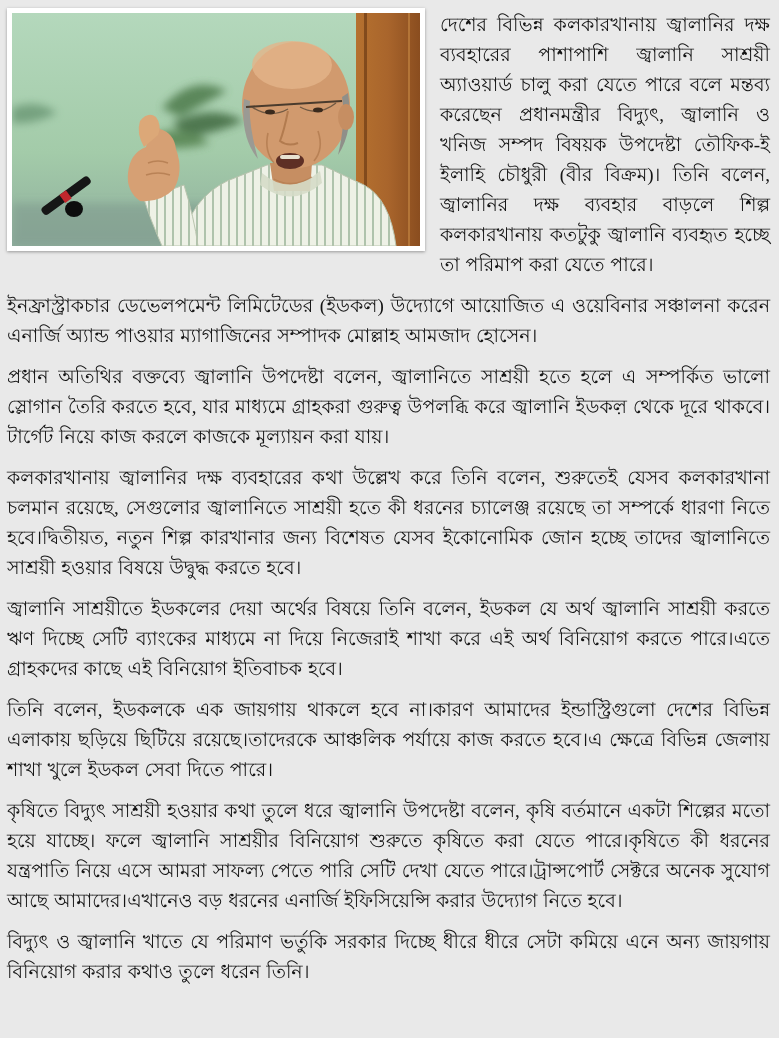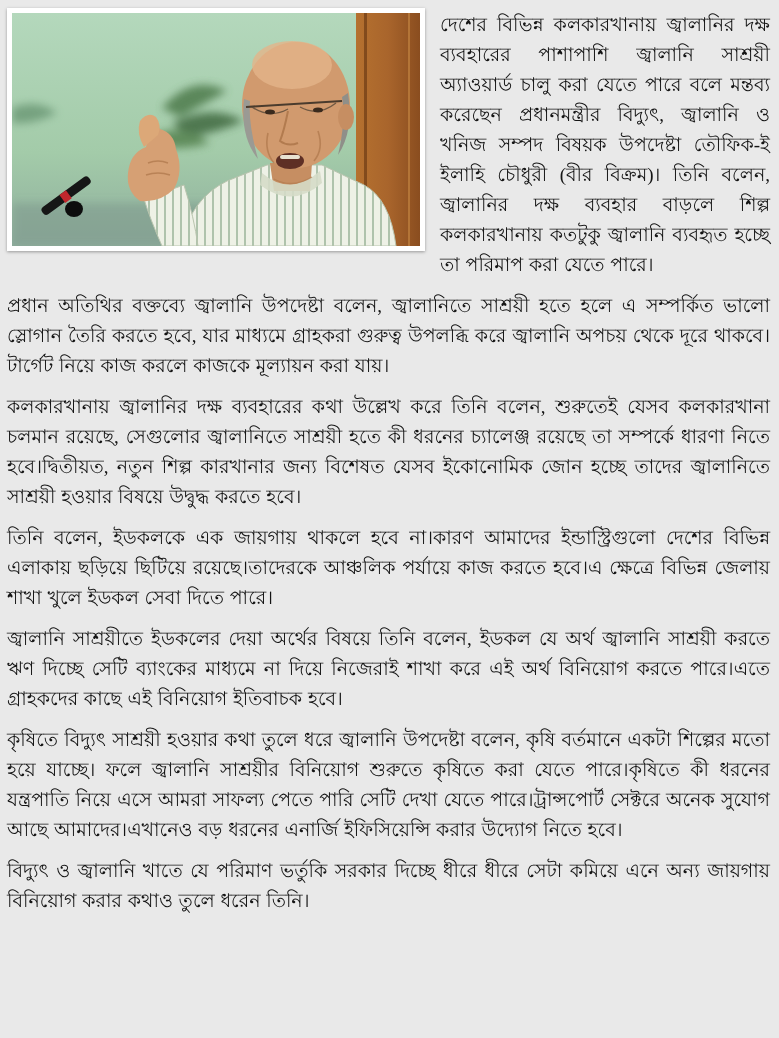--- a/index.html
+++ b/index.html
@@ -125,22 +125,23 @@
       <g>
         <rect x="28" y="196" width="58" height="9" rx="4" fill="#161616" transform="rotate(-36 28 196)"></rect>
         <rect x="52" y="196" width="8" height="10" fill="#c0272d" transform="rotate(-36 28 196)"></rect>
         <ellipse cx="62" cy="196" rx="9" ry="8" fill="#0d0d0d"></ellipse>
       </g>
     </svg>
   </figure>
 
   <article>
     <p>দেশের বিভিন্ন কলকারখানায় জ্বালানির দক্ষ ব্যবহারের পাশাপাশি জ্বালানি সাশ্রয়ী অ্যাওয়ার্ড চালু করা যেতে পারে বলে মন্তব্য করেছেন প্রধানমন্ত্রীর বিদ্যুৎ, জ্বালানি ও খনিজ সম্পদ বিষয়ক উপদেষ্টা তৌফিক-ই ইলাহি চৌধুরী (বীর বিক্রম)। তিনি বলেন, জ্বালানির দক্ষ ব্যবহার বাড়লে শিল্প কলকারখানায় কতটুকু জ্বালানি ব্যবহৃত হচ্ছে তা পরিমাপ করা যেতে পারে।</p>
-    <p>প্রধান অতিথির বক্তব্যে জ্বালানি উপদেষ্টা বলেন, জ্বালানিতে সাশ্রয়ী হতে হলে এ সম্পর্কিত ভালো স্লোগান তৈরি করতে হবে, যার মাধ্যমে গ্রাহকরা গুরুত্ব উপলব্ধি করে জ্বালানি অপচয় থেকে দূরে থাকবে।টার্গেট নিয়ে কাজ করলে কাজকে মূল্যায়ন করা যায়।</p>
+    <p>ইনফ্রাস্ট্রাকচার ডেভেলপমেন্ট লিমিটেডের (ইডকল) উদ্যোগে আয়োজিত এ ওয়েবিনার সঞ্চালনা করেন এনার্জি অ্যান্ড পাওয়ার ম্যাগাজিনের সম্পাদক মোল্লাহ আমজাদ হোসেন।</p>
+    <p>প্রধান অতিথির বক্তব্যে জ্বালানি উপদেষ্টা বলেন, জ্বালানিতে সাশ্রয়ী হতে হলে এ সম্পর্কিত ভালো স্লোগান তৈরি করতে হবে, যার মাধ্যমে গ্রাহকরা গুরুত্ব উপলব্ধি করে জ্বালানি ইডকল় থেকে দূরে থাকবে।টার্গেট নিয়ে কাজ করলে কাজকে মূল্যায়ন করা যায়।</p>
     <p>কলকারখানায় জ্বালানির দক্ষ ব্যবহারের কথা উল্লেখ করে তিনি বলেন, শুরুতেই যেসব কলকারখানা চলমান রয়েছে, সেগুলোর জ্বালানিতে সাশ্রয়ী হতে কী ধরনের চ্যালেঞ্জ রয়েছে তা সম্পর্কে ধারণা নিতে হবে।দ্বিতীয়ত, নতুন শিল্প কারখানার জন্য বিশেষত যেসব ইকোনোমিক জোন হচ্ছে তাদের জ্বালানিতে সাশ্রয়ী হওয়ার বিষয়ে উদ্বুদ্ধ করতে হবে।</p>
+    <p>জ্বালানি সাশ্রয়ীতে ইডকলের দেয়া অর্থের বিষয়ে তিনি বলেন, ইডকল যে অর্থ জ্বালানি সাশ্রয়ী করতে ঋণ দিচ্ছে সেটি ব্যাংকের মাধ্যমে না  দিয়ে নিজেরাই শাখা করে এই অর্থ বিনিয়োগ করতে পারে।এতে গ্রাহকদের কাছে এই বিনিয়োগ ইতিবাচক হবে।</p>
     <p>তিনি বলেন, ইডকলকে এক জায়গায় থাকলে হবে না।কারণ আমাদের ইন্ডাস্ট্রিগুলো দেশের বিভিন্ন এলাকায় ছড়িয়ে ছিটিয়ে রয়েছে।তাদেরকে আঞ্চলিক পর্যায়ে কাজ করতে হবে।এ ক্ষেত্রে বিভিন্ন জেলায় শাখা খুলে ইডকল সেবা দিতে পারে।</p>
-    <p>জ্বালানি সাশ্রয়ীতে ইডকলের দেয়া অর্থের বিষয়ে তিনি বলেন, ইডকল যে অর্থ জ্বালানি সাশ্রয়ী করতে ঋণ দিচ্ছে সেটি ব্যাংকের মাধ্যমে না  দিয়ে নিজেরাই শাখা করে এই অর্থ বিনিয়োগ করতে পারে।এতে গ্রাহকদের কাছে এই বিনিয়োগ ইতিবাচক হবে।</p>
     <p>কৃষিতে বিদ্যুৎ সাশ্রয়ী হওয়ার কথা তুলে ধরে জ্বালানি উপদেষ্টা বলেন, কৃষি বর্তমানে একটা শিল্পের মতো হয়ে যাচ্ছে। ফলে জ্বালানি সাশ্রয়ীর বিনিয়োগ শুরুতে কৃষিতে করা যেতে পারে।কৃষিতে কী ধরনের যন্ত্রপাতি নিয়ে এসে আমরা সাফল্য পেতে পারি সেটি দেখা যেতে পারে।ট্রান্সপোর্ট সেক্টরে অনেক সুযোগ আছে আমাদের।এখানেও বড় ধরনের এনার্জি ইফিসিয়েন্সি করার উদ্যোগ নিতে হবে।</p>
     <p>বিদ্যুৎ ও জ্বালানি খাতে যে পরিমাণ ভর্তুকি সরকার দিচ্ছে ধীরে ধীরে সেটা কমিয়ে এনে অন্য জায়গায় বিনিয়োগ করার কথাও তুলে ধরেন তিনি।</p>
 
   </article>
 
 </div>
 
 </body></html>

